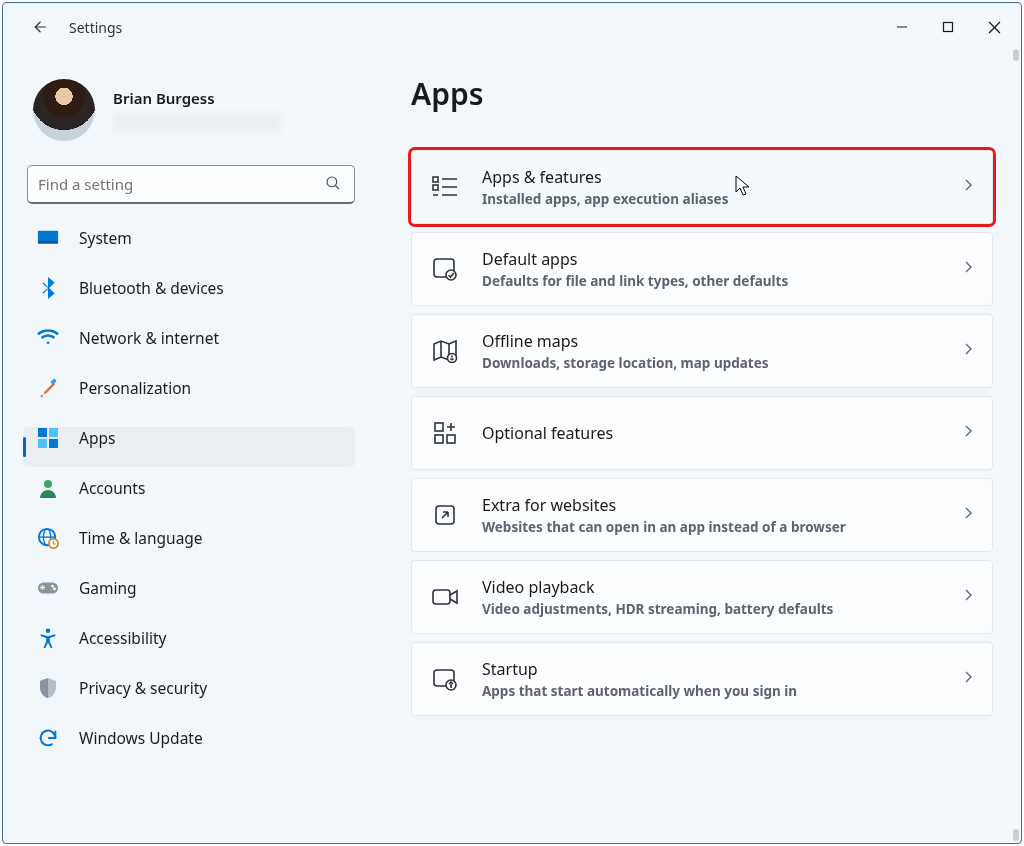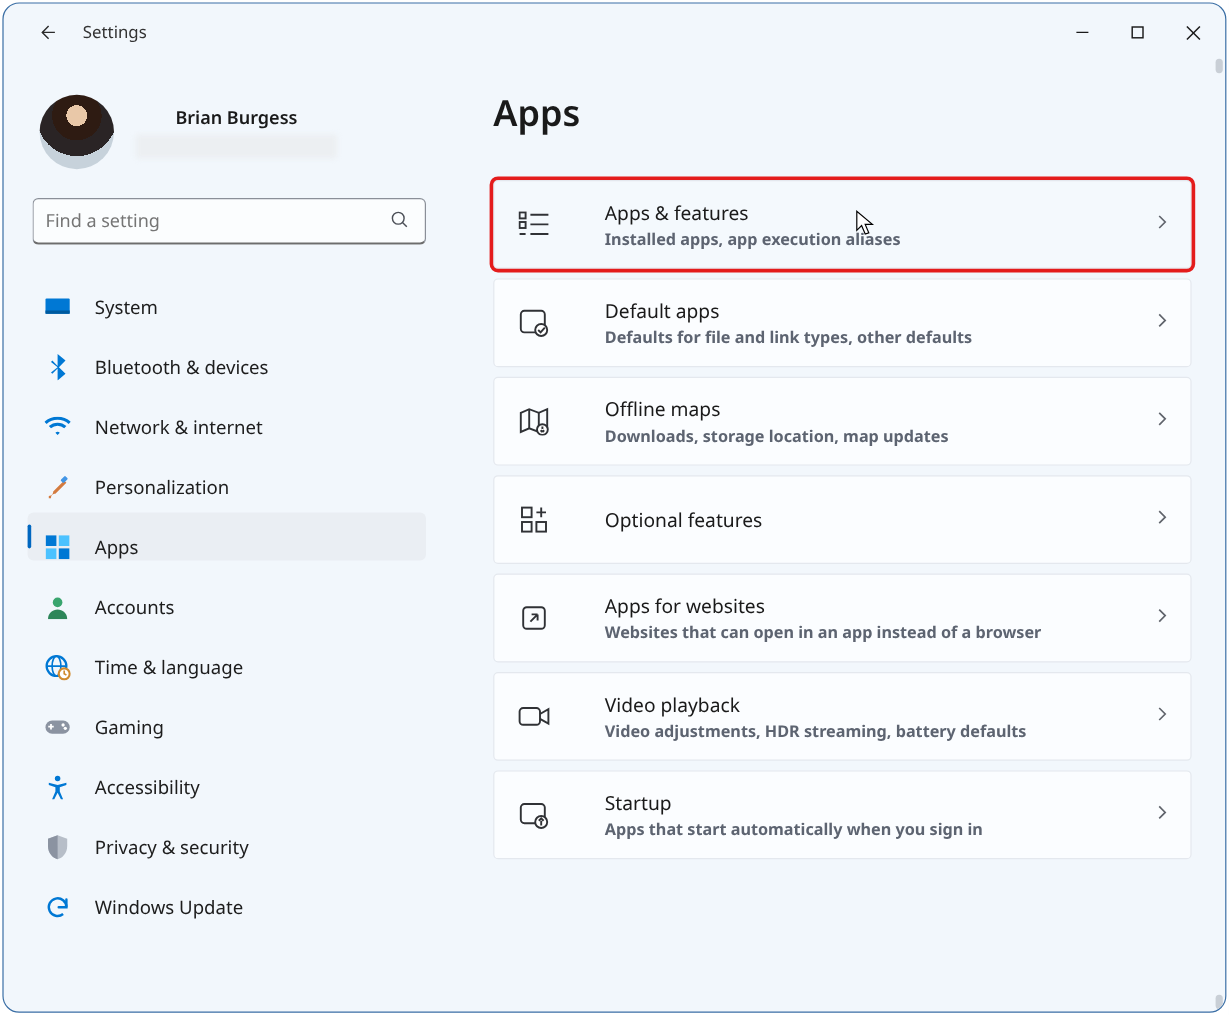--- a/index.html
+++ b/index.html
@@ -16,21 +16,21 @@
   html,body{margin:0;padding:0;height:100%;}
   body{
     font-family:"Segoe UI",system-ui,Arial,sans-serif;
     background:#fff;
     color:var(--text);
   }
   .window{
     width:1018px;height:840px;
     margin:2px auto;
     border:1px solid #3a6ea5;
-    border-radius:14px;
+    border-radius:4px;
     background:var(--bg);
     position:relative;
     overflow:hidden;
     display:flex;flex-direction:column;
   }
   
   .titlebar{
     height:48px;
     display:flex;align-items:center;
     padding:0 4px 0 20px;
@@ -54,41 +54,41 @@
   }
   .profile{
     display:flex;align-items:center;gap:18px;
     padding:8px 8px 20px 10px;
   }
   .avatar{
     width:62px;height:62px;border-radius:50%;
     background:radial-gradient(circle at 50% 28%,#e9c8a8 0 16%,#2e1b12 16% 38%,#2a2425 38% 62%,#c7d2db 62% 100%);
     overflow:hidden;flex-shrink:0;
   }
-  .profile-name{font-size:15px;font-weight:600;text-align:center;}
+  .profile-name{font-size:15px;font-weight:600;}
   .profile-sub{
     margin-top:4px;width:168px;height:20px;border-radius:2px;
     background:#eceff2;filter:blur(2px);
   }
   .search{
     position:relative;margin:4px 8px 18px 4px;
     display:flex;align-items:center;
     border:1px solid var(--search-border);
     border-bottom:2px solid #6d6d6d;
     border-radius:5px;height:36px;background:#fbfdfe;justify-content:center;
   }
   .search input{
     border:none;background:transparent;outline:none;
     font-size:15px;color:#5a616c;flex:1;
     padding:0 10px;font-family:inherit;
   }
   .search .sicon{position:absolute;right:12px;top:8px;color:#4b4f57;}
   .nav{display:flex;flex-direction:column;gap:0;padding-right:8px;}
   .nav-item{
-    display:flex;align-items:flex-end;gap:20px;
+    display:flex;align-items:flex-start;gap:20px;
     height:40px;padding:0 14px;margin:5px 0;
     border-radius:5px;font-size:15.5px;color:#1d1d1d;
     position:relative;
   }
   .nav-item.active{background:var(--sidebar-active);}
   .nav-item.active::before{
     content:"";position:absolute;left:0;top:10px;bottom:10px;width:3px;
     background:#0067c0;border-radius:2px;
   }
   .nav-ic{width:22px;height:22px;display:flex;align-items:center;justify-content:center;flex-shrink:0;}
@@ -100,21 +100,20 @@
   .page-title{font-size:30px;font-weight:600;margin:0 0 36px 0;}
   .cards{display:flex;flex-direction:column;gap:4px;}
   .card{
     display:flex;align-items:center;
     background:var(--card);
     border:1px solid var(--card-border);
     border-radius:4px;
     height:72px;
     padding:0 18px 0 18px;
     margin-bottom:4px;
-    gap:22px;
   }
   .card.highlight{
     outline:3px solid var(--highlight);
     background:#f4f9fd;
   }
   .card-ic{width:30px;height:30px;display:flex;align-items:center;justify-content:center;flex-shrink:0;color:#303236;}
   .card-text{margin-left:22px;display:flex;flex-direction:column;gap:2px;flex:1;}
   .card-title{font-size:16px;color:#1a1a1a;}
   .card-sub{font-size:13.5px;color:var(--sub);font-weight:bold;}
   .chev{color:#60646c;flex-shrink:0;}
@@ -372,21 +371,21 @@
     </span>
           </div>
           <div class="card">
             <span class="card-ic">
               <svg width="24" height="24" viewBox="0 0 24 24" fill="none" stroke="#303236" stroke-width="1.6">
                 <rect x="3" y="3" width="18" height="18" rx="3"></rect>
                 <path d="M9 15l6-6M15 9h-5M15 9v5"></path>
               </svg>
             </span>
     <span class="card-text">
-      <span class="card-title">Apps for websites</span>
+      <span class="card-title">Extra for websites</span>
       <span class="card-sub">Websites that can open in an app instead of a browser</span>
     </span>
 
     <span class="chev">
       <svg width="12" height="16" viewBox="0 0 10 16" fill="none" stroke="currentColor" stroke-width="1.4">
                 <path d="M3 3l5 5-5 5"></path>
               </svg>
     </span>
           </div>
           <div class="card">

